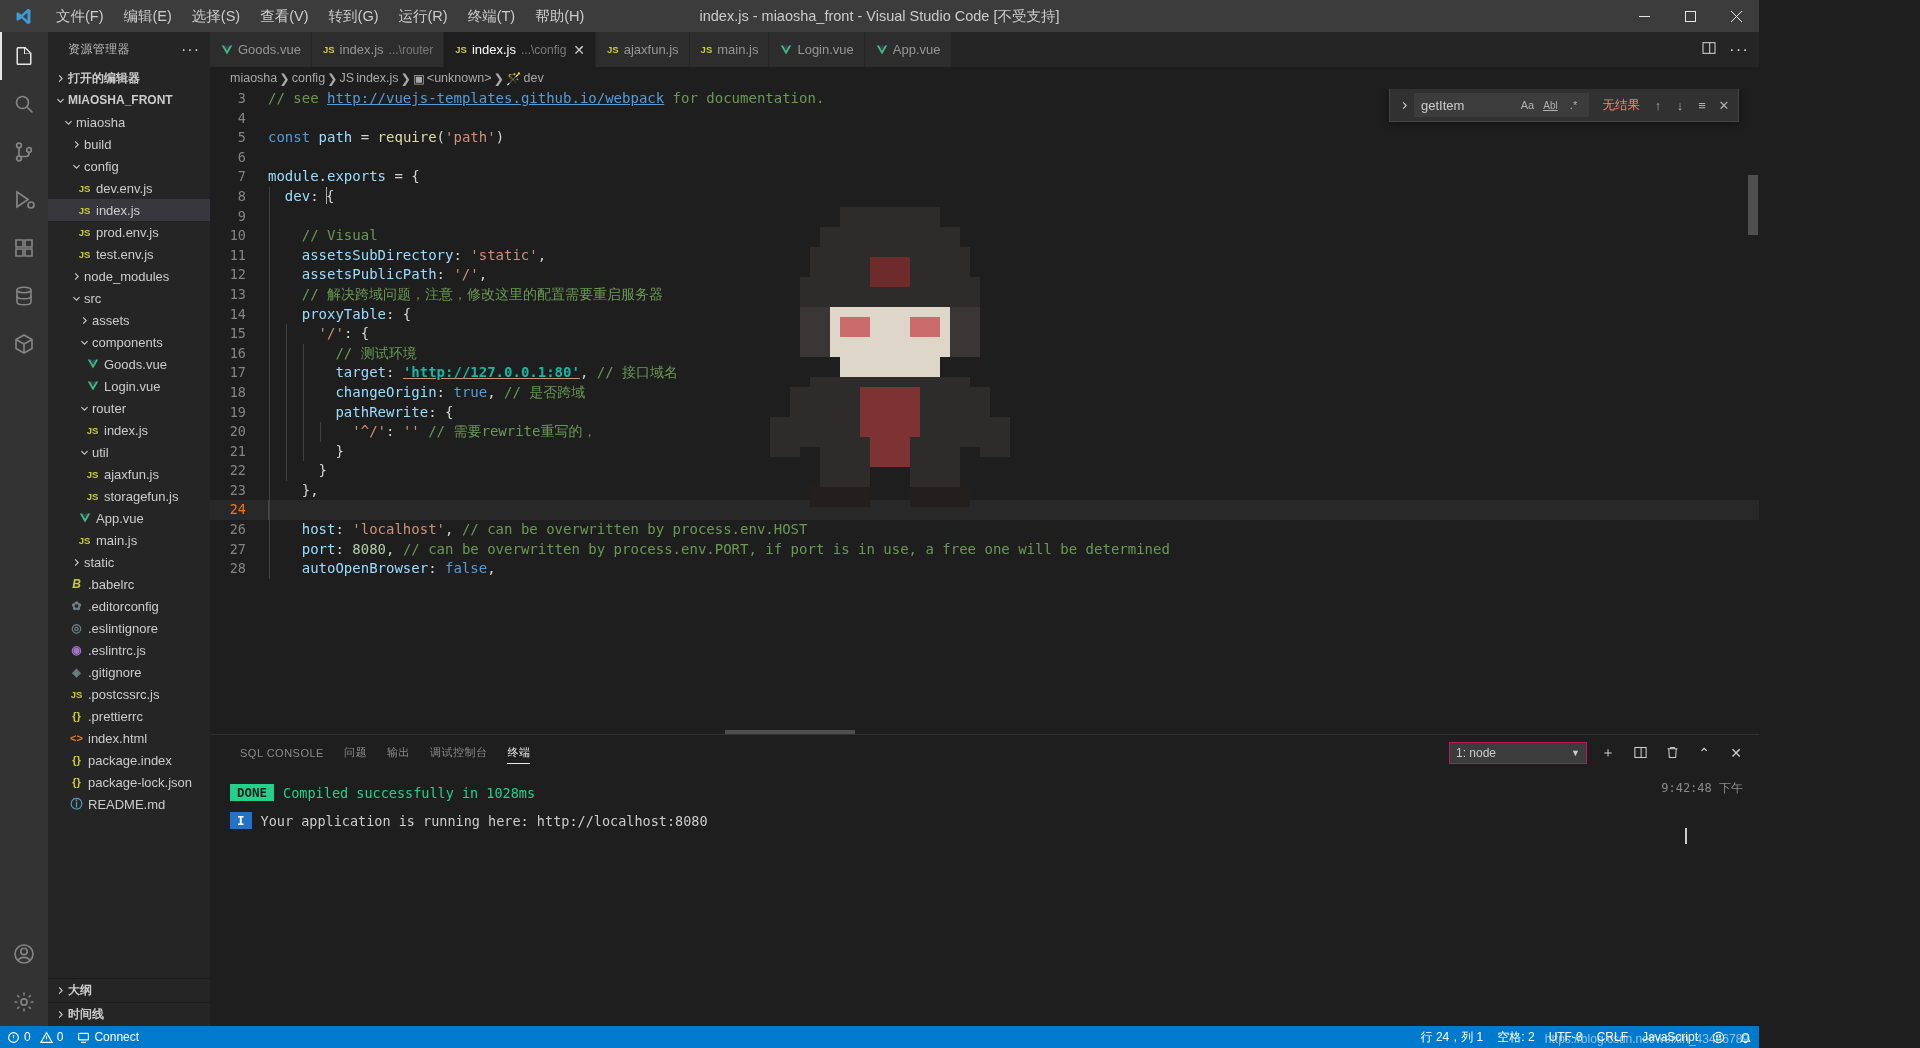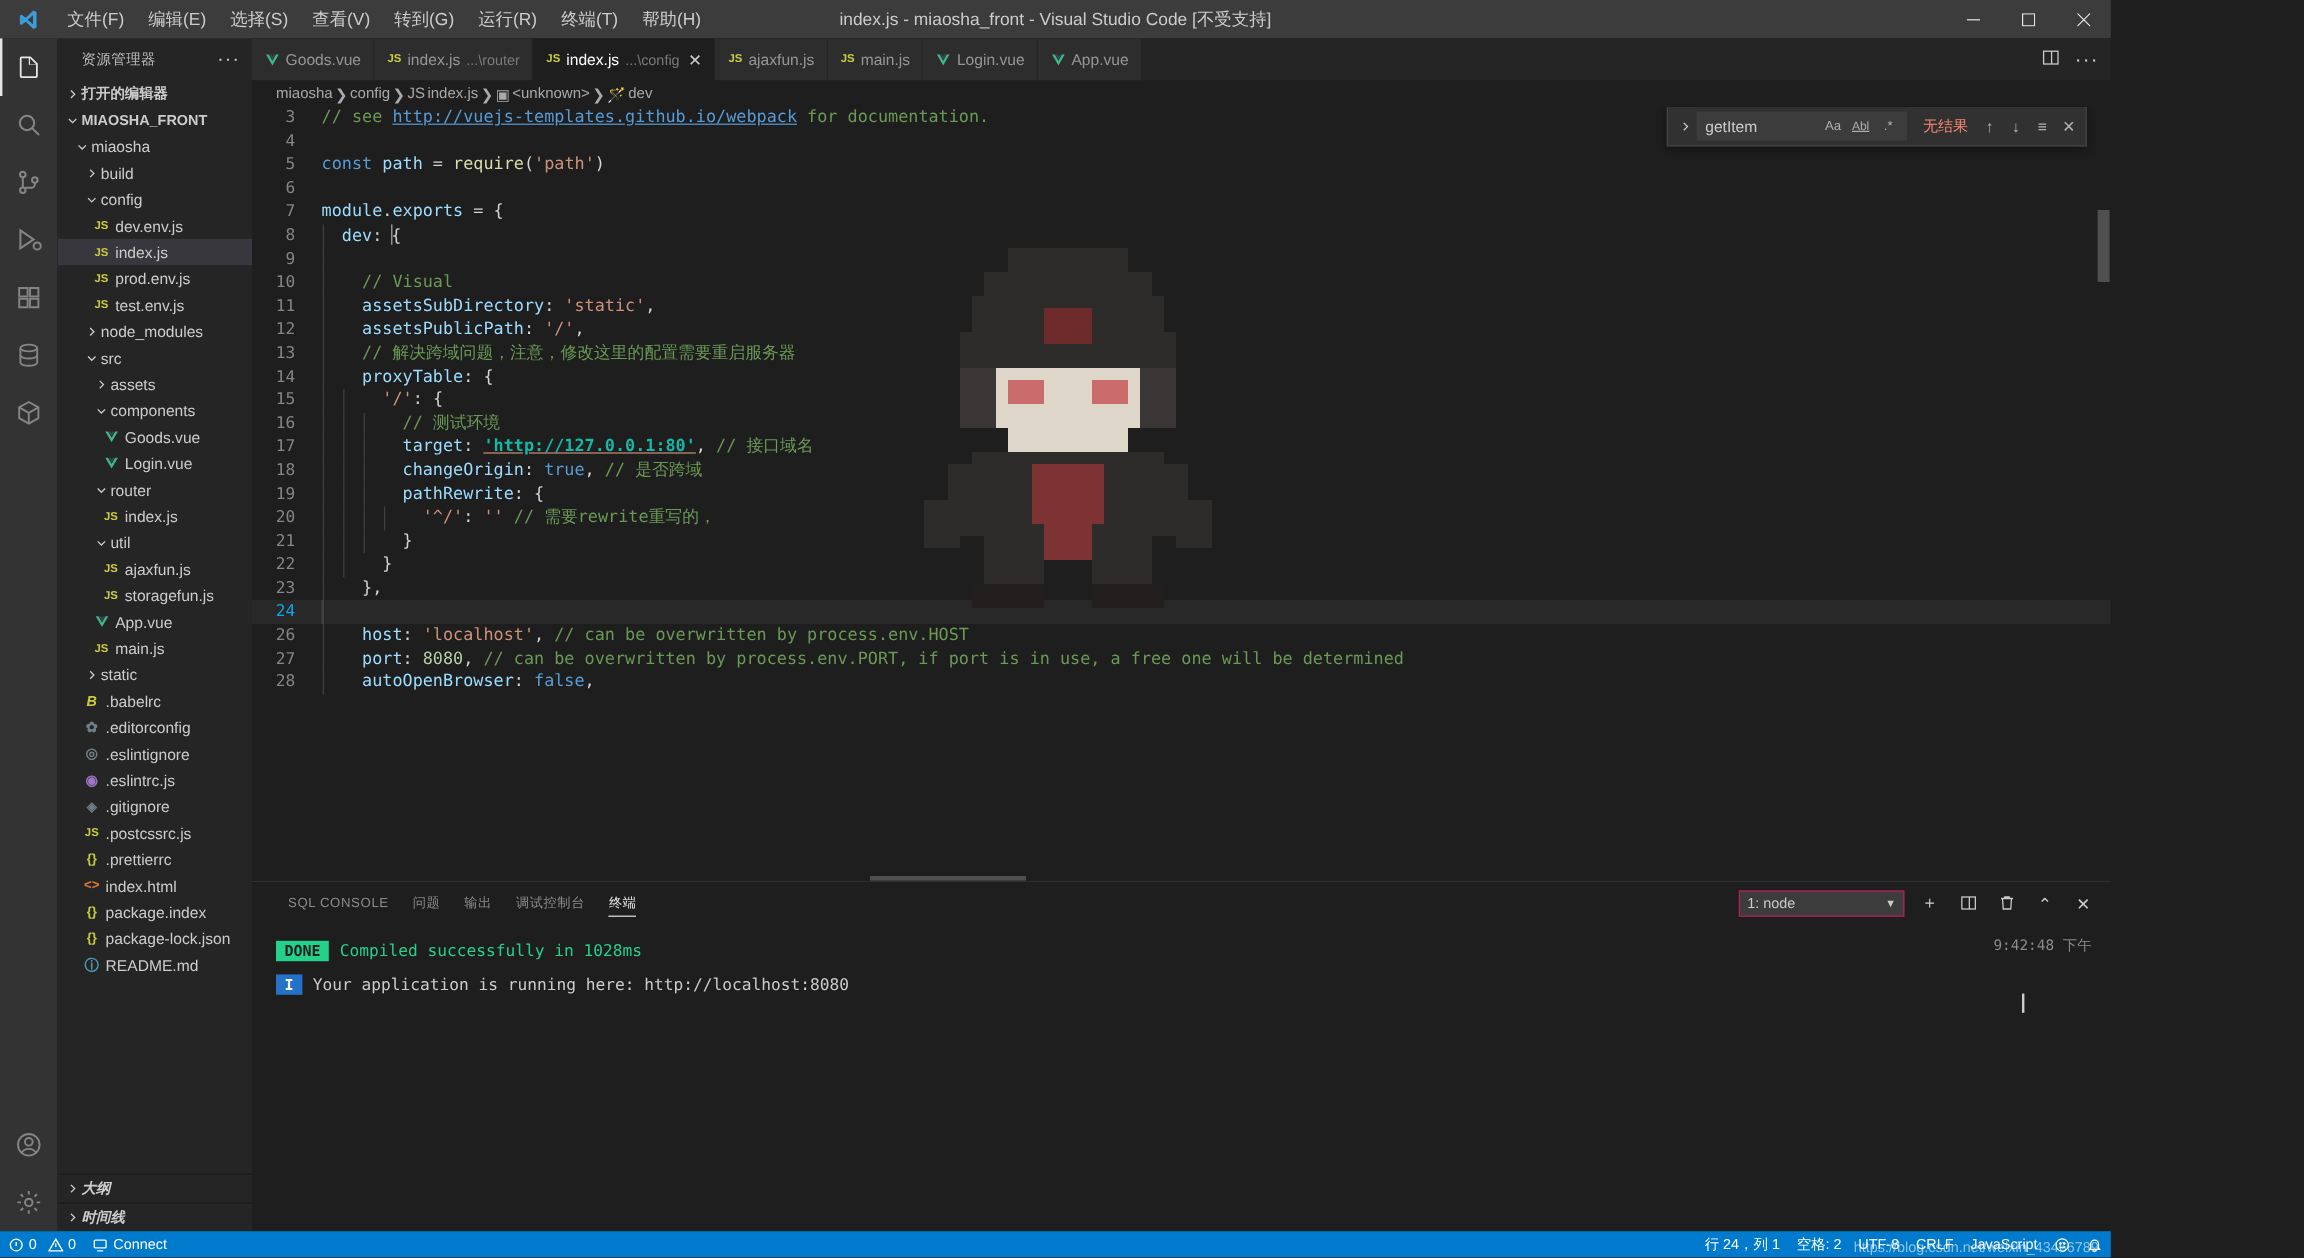--- a/index.html
+++ b/index.html
@@ -84,21 +84,21 @@
   .fi.vue svg { width:12px; height:12px; }
   .fi.json { color:#cbcb41; font-size:11px; }
   .fi.html { color:#e37933; font-size:11px; }
   .fi.md { color:#519aba; font-size:12px; }
   .fi.babel { color:#cbcb41; font-style:italic; font-size:12px; }
   .fi.gear { color:#6d8086; font-size:12px; }
   .fi.eslint1 { color:#6d8086; font-size:12px; }
   .fi.eslint2 { color:#a074c4; font-size:12px; }
   .fi.git { color:#6d8086; font-size:11px; }
   .sb-bottom { flex:none; }
-  .sb-bottom .sb-section { border-top:1px solid #1b1b1c; height:24px;font-style:italic; }
+  .sb-bottom .sb-section { border-top:1px solid #1b1b1c; height:24px; }
 
   
   .editor-area { flex:1; display:flex; flex-direction:column; min-width:0; background:#1e1e1e; }
 
   
   .tabsbar { height:35px; background:#252526; display:flex; flex:none; position:relative; }
   .tabs { display:flex; height:100%; overflow:hidden; }
   .tab {
     height:35px; display:flex; align-items:center; padding:0 10px 0 11px;
     background:#2d2d2d; color:#969696; font-size:13px; white-space:nowrap;
@@ -130,21 +130,21 @@
     position:absolute; inset:0;
     font-family:"DejaVu Sans Mono","Liberation Mono",monospace;
     font-size:14px; line-height:19.6px;
   }
   .cline { height:19.6px; display:flex; white-space:pre; position:relative; }
   .cline.cur { background:#282828; }
   .ln {
     width:58px; flex:none; text-align:right; padding-right:22px;
     color:#858585; font-size:13.5px;
   }
-  .cline.cur .ln { color:#0ea5e9; }
+  .cline.cur .ln { color:#f97316; }
   .ctext { flex:1; position:relative; }
   .guide { position:absolute; top:0; bottom:0; width:1px; background:#404040; }
   .cur-border { position:absolute; top:0; bottom:0; left:0; width:1px; background:#454545; }
 
   
   .cmt { color:#6a9955; }
   .kw  { color:#569cd6; }
   .var { color:#9cdcfe; }
   .fn  { color:#dcdcaa; }
   .str { color:#ce9178; }

